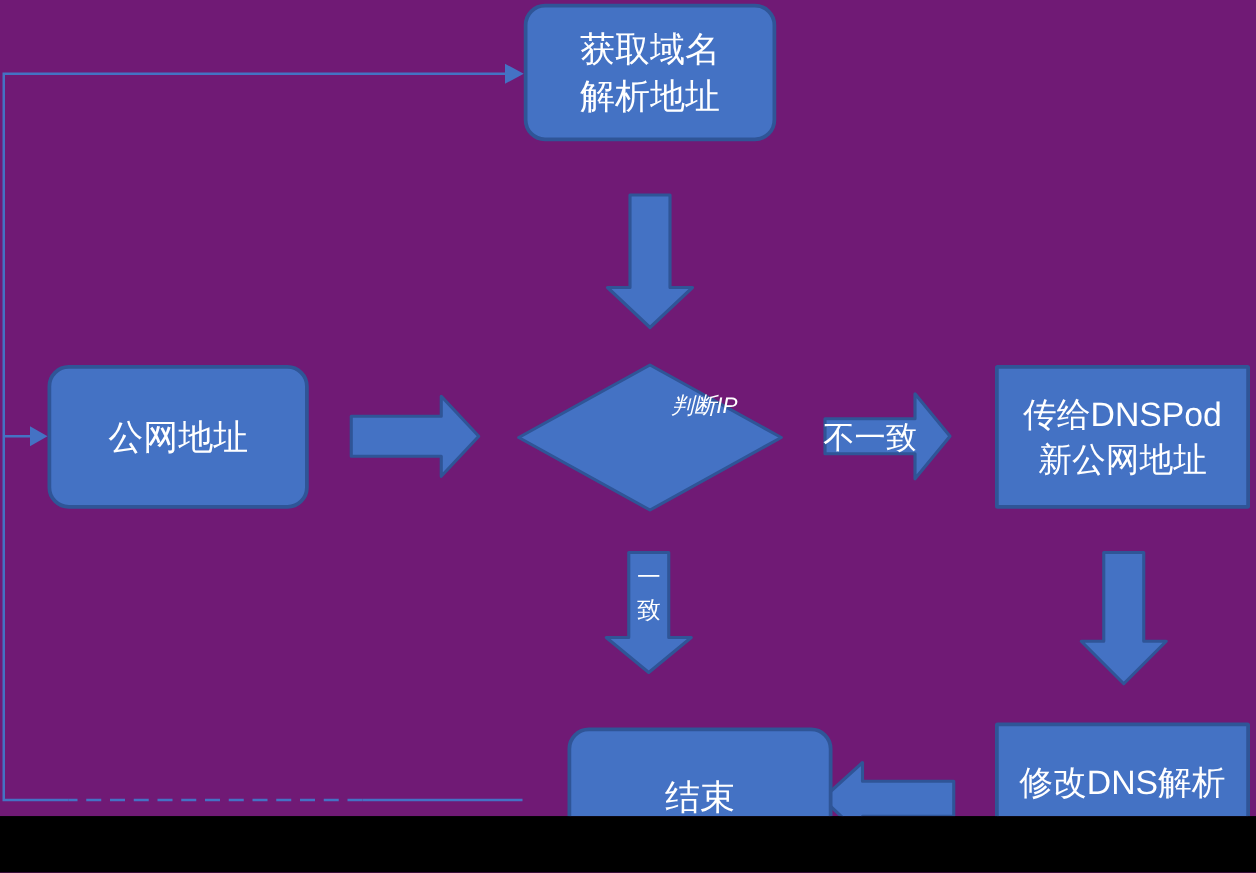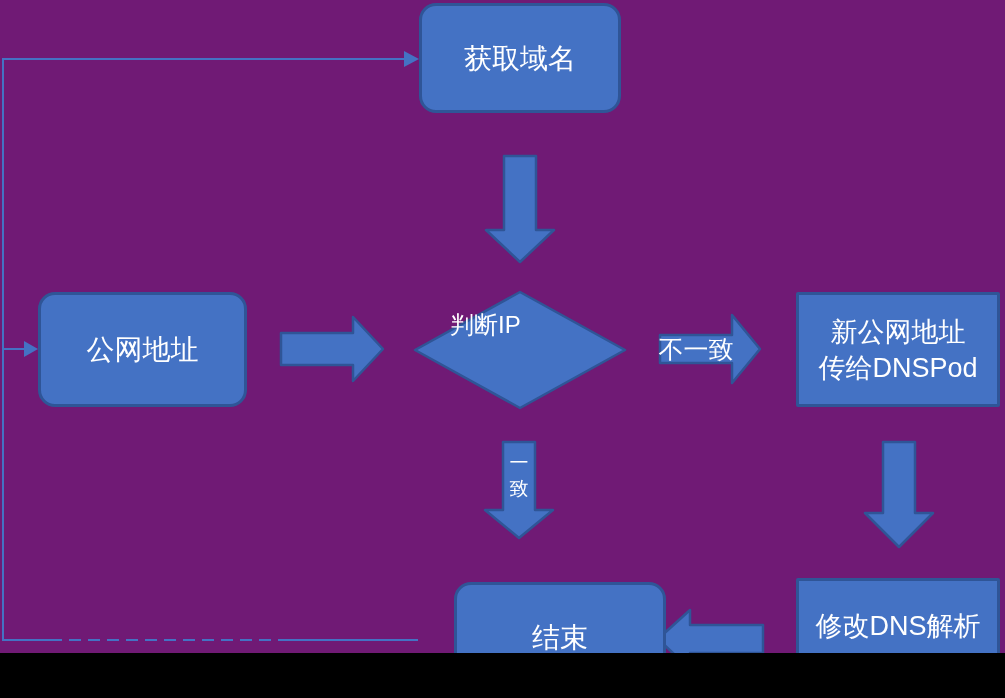--- a/index.html
+++ b/index.html
@@ -29,22 +29,23 @@
   .sharp   { border-radius:2px; }
   .box-top    { left:419px; top:3px;   width:202px; height:110px; }
   .box-left   { left:38px;  top:292px; width:209px; height:115px; }
   .box-right  { left:796px; top:292px; width:204px; height:115px; font-size:27px; line-height:36px; }
   .box-modify { left:796px; top:578px; width:204px; height:115px; font-size:27px; padding-bottom:18px; }
   .box-end    { left:418px; top:582px; width:212px; height:111px;margin-left:36px; }
   .diamond-text {
     position:absolute;
     left:450px; top:311px; width:140px;
     color:#ffffff;
-    font-size:24px; line-height:27px;
-    text-align:left;
+    font-size:18px; line-height:27px;
+    text-align:right;
+    font-style:italic;
   }
   .edge-label-h {
     position:absolute;
     left:655px; top:336px; width:82px; height:26px;
     color:#ffffff; font-size:25px;
     display:flex; align-items:center; justify-content:center;
   }
   .edge-label-v {
     position:absolute;
     left:502px; top:450px; width:34px;
@@ -84,33 +85,34 @@
     <polygon class="blockarrow" points="660,335 732,335 732,315 760,349 732,383 732,363 660,363"></polygon>
     <polygon class="blockarrow" points="503,442 535,442 535,510 553,510 519,538 485,510 503,510"></polygon>
     <polygon class="blockarrow" points="883,442 915,442 915,513 933,513 899,547 865,513 883,513"></polygon>
     <polygon class="blockarrow" points="763,625 690,625 690,610 658,639 690,669 690,653 763,653"></polygon>
 
     <polygon class="blockarrow" points="520,292 625,350 520,408 415,350"></polygon>
   </svg>
 
   <div class="box rounded box-top">
     <div>获取域名</div>
+    <div>解析地址</div>
   </div>
 
   <div class="box rounded box-left">
     <div>公网地址</div>
   </div>
 
   <div class="diamond-text">
     <div>判断IP</div>
   </div>
 
   <div class="box sharp box-right">
+    <div>传给DNSPod</div>
     <div>新公网地址</div>
-    <div>传给DNSPod</div>
   </div>
 
   <div class="box sharp box-modify">
     <div>修改DNS解析</div>
   </div>
 
   <div class="box rounded box-end">
     <div>结束</div>
   </div>
 

